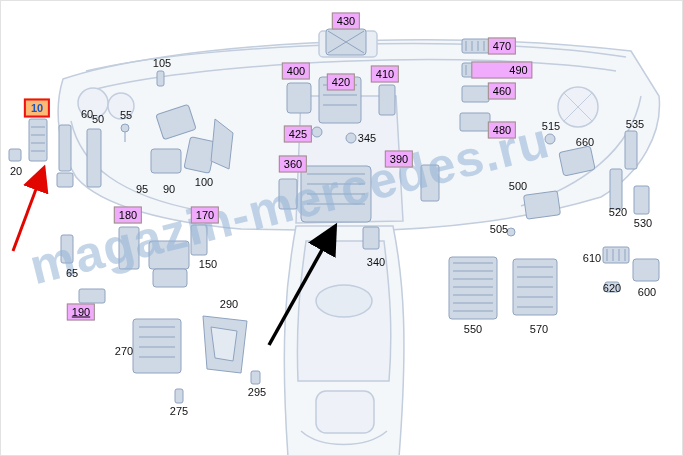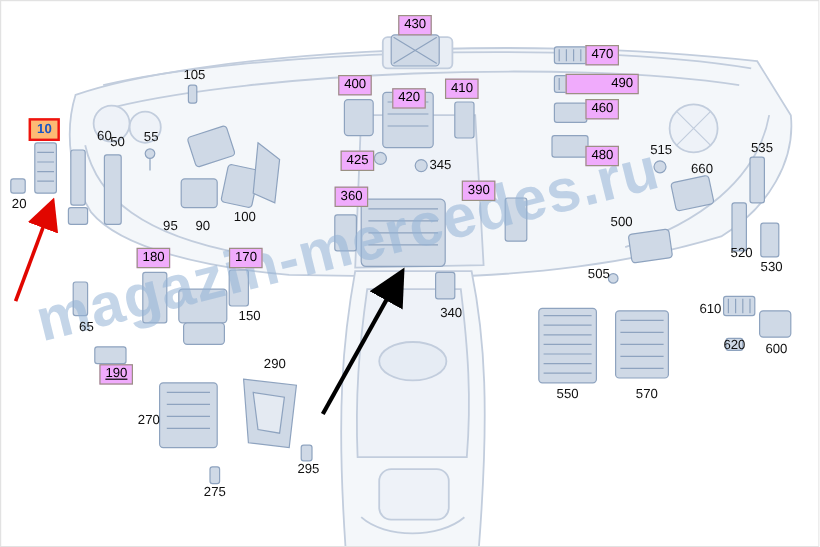--- a/index.html
+++ b/index.html
@@ -150,21 +150,21 @@
       <div class="part-label plain" style="left: 125px; top: 114px;">55</div>
       <div class="part-label plain" style="left: 67px; top: 113px; padding-left: 40px;">60</div>
       <div class="part-label plain" style="left: 71px; top: 272px;">65</div>
       <div class="part-label plain" style="left: 168px; top: 188px;">90</div>
       <div class="part-label plain" style="left: 141px; top: 188px;">95</div>
       <div class="part-label plain" style="left: 203px; top: 181px;">100</div>
       <div class="part-label plain" style="left: 161px; top: 62px;">105</div>
       <div class="part-label plain" style="left: 207px; top: 263px;">150</div>
       <div class="part-label shaded" style="left: 204px; top: 214px;">170</div>
       <div class="part-label shaded" style="left: 127px; top: 214px;">180</div>
-      <div class="part-label shaded" style="left: 96px; top: 311px; text-decoration: underline;">190</div>
+      <div class="part-label shaded" style="left: 80px; top: 311px; text-decoration: underline;">190</div>
       <div class="part-label plain" style="left: 123px; top: 350px;">270</div>
       <div class="part-label plain" style="left: 178px; top: 410px;">275</div>
       <div class="part-label plain" style="left: 228px; top: 303px;">290</div>
       <div class="part-label plain" style="left: 256px; top: 391px;">295</div>
       <div class="part-label plain" style="left: 375px; top: 261px;">340</div>
       <div class="part-label plain" style="left: 366px; top: 137px;">345</div>
       <div class="part-label shaded" style="left: 292px; top: 163px;">360</div>
       <div class="part-label shaded" style="left: 398px; top: 158px;">390</div>
       <div class="part-label shaded" style="left: 295px; top: 70px;">400</div>
       <div class="part-label shaded" style="left: 384px; top: 73px;">410</div>

